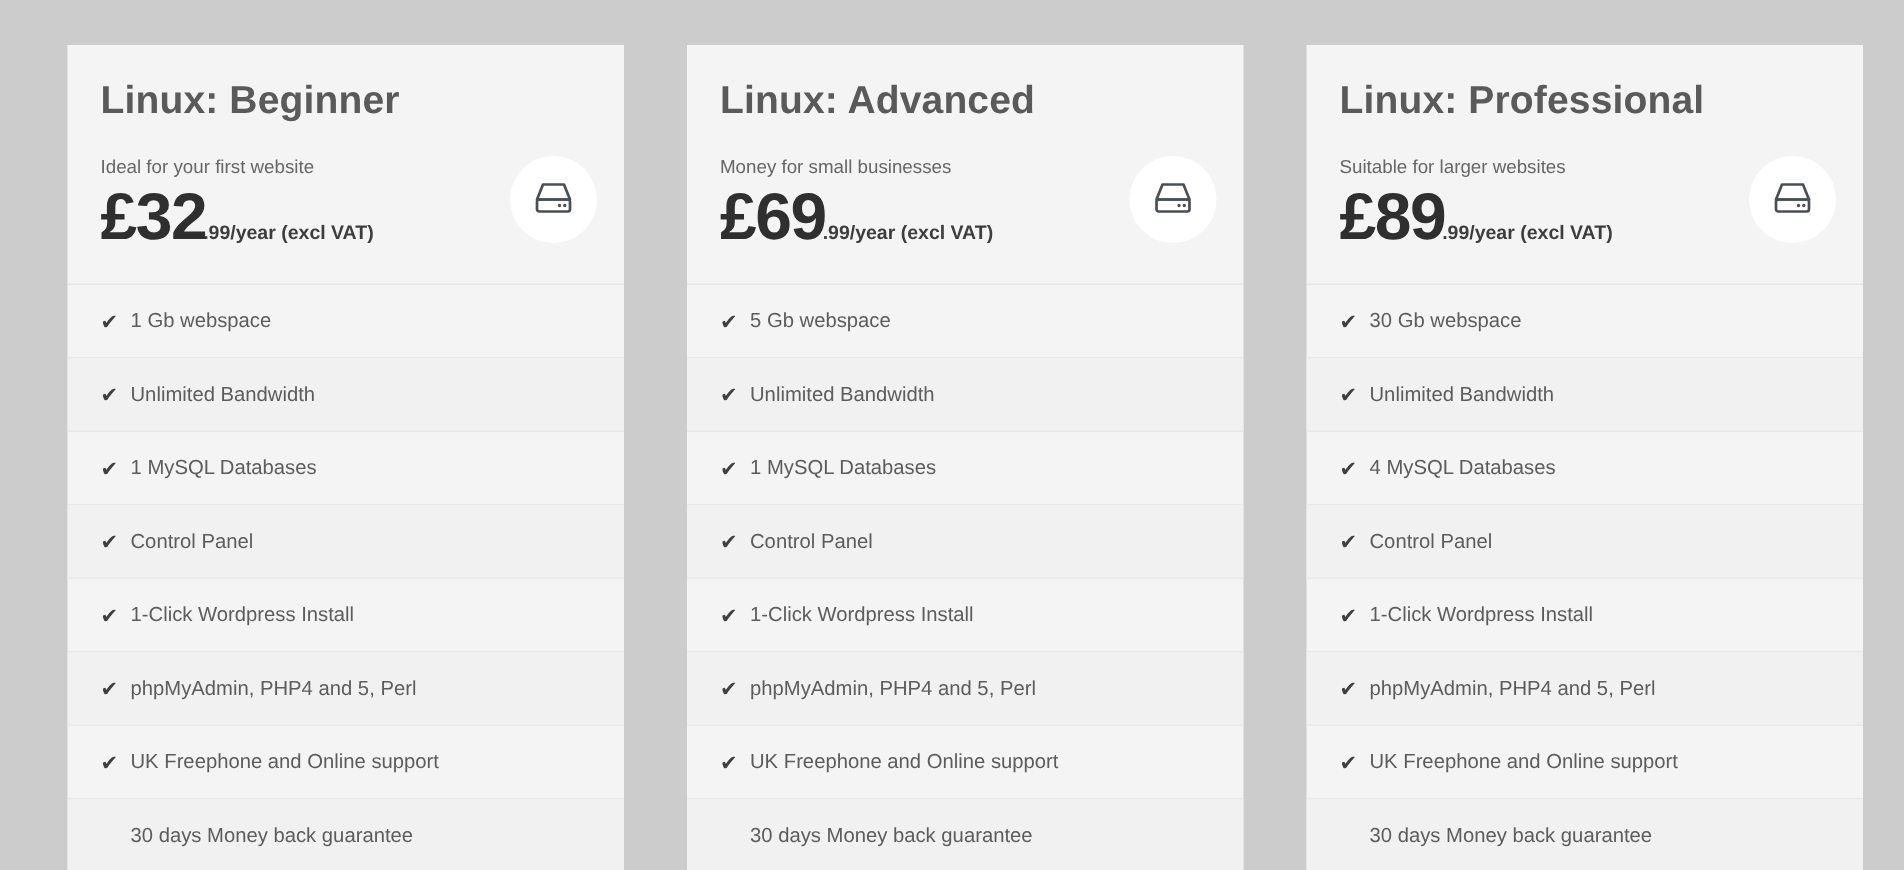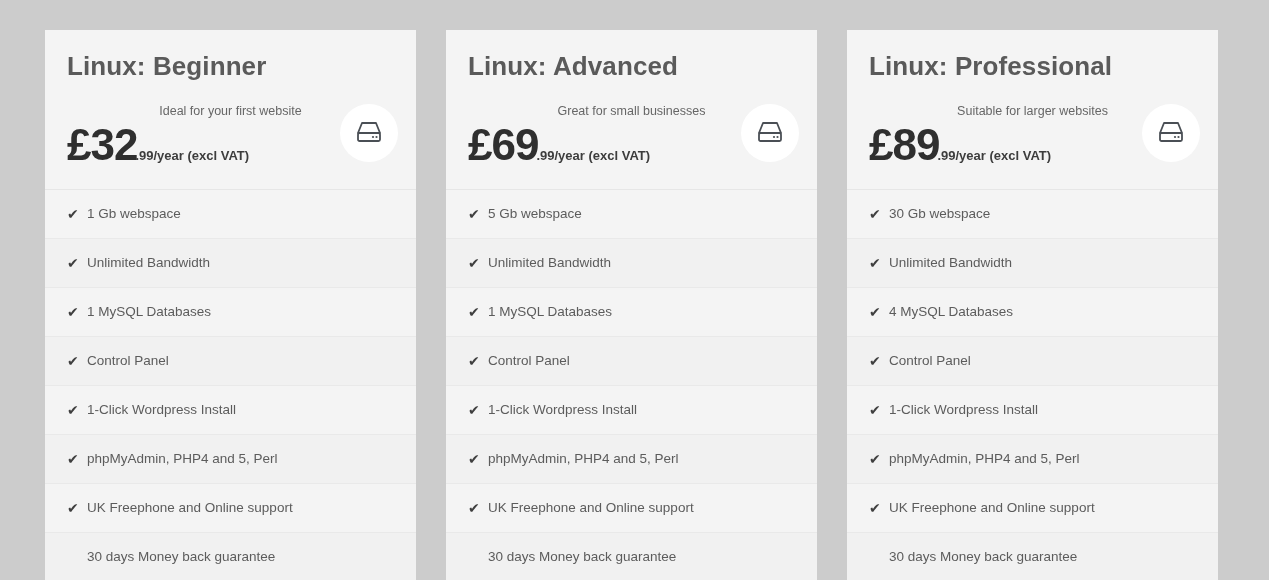--- a/index.html
+++ b/index.html
@@ -9,21 +9,21 @@
   body {
     width: 1269px;
     height: 580px;
     background: #cccccc;
     font-family: "Liberation Sans", sans-serif;
     overflow: hidden;
   }
 
   .pricing-wrap {
     display: flex;
-    gap: 30px;
+    gap: 42px;
     padding: 30px 0 0 45px;
     box-sizing: border-box;
     height: 580px;
   }
 
   .plan-card {
     width: 371px;
     background: #f4f4f4;
     flex: 0 0 371px;
     overflow: hidden;
@@ -44,21 +44,20 @@
     margin: 0;
     letter-spacing: 0.1px;
     line-height: 1.15;
   }
 
   .plan-subtitle {
     font-size: 12.5px;
     color: #666666;
     margin: 22px 0 0 0;
     line-height: 1.2;
-    text-align: center;
   }
 
   .price-line {
     margin-top: 4px;
     display: flex;
     align-items: baseline;
     white-space: nowrap;
   }
 
   .price-main {
@@ -184,21 +183,21 @@
       <li class="feature-item">
         <span class="feature-check blank"></span>
         <span class="feature-label">30 days Money back guarantee</span>
       </li>
     </ul>
   </div>
 
   <div class="plan-card">
     <div class="plan-header">
       <h2 class="plan-title">Linux: Advanced</h2>
-      <p class="plan-subtitle">Great for small businesses</p>
+      <p class="plan-subtitle">Money for small businesses</p>
       <div class="price-line">
         <span class="price-main">£69</span>
         <span class="price-suffix">.99/year (excl VAT)</span>
       </div>
       <div class="plan-icon-badge">
         <svg width="30" height="26" viewBox="0 0 30 26" fill="none" xmlns="http://www.w3.org/2000/svg">
           <path d="M8 3 L22 3 L26 13 L4 13 Z" stroke="#4a4f55" stroke-width="1.8" stroke-linejoin="round" fill="none"></path>
           <rect x="4" y="13" width="22" height="8" rx="1.5" stroke="#4a4f55" stroke-width="1.8" fill="none"></rect>
           <circle cx="19" cy="17" r="1.1" fill="#4a4f55"></circle>
           <circle cx="22.5" cy="17" r="1.1" fill="#4a4f55"></circle>

